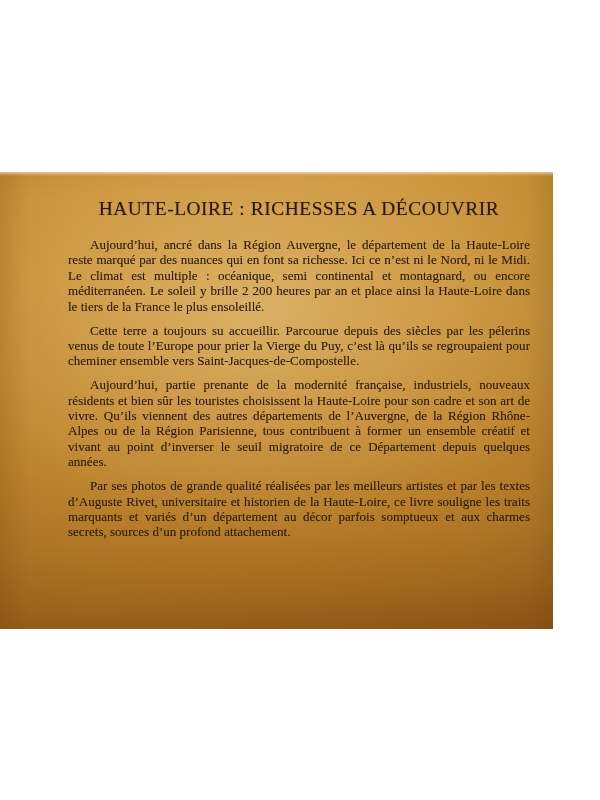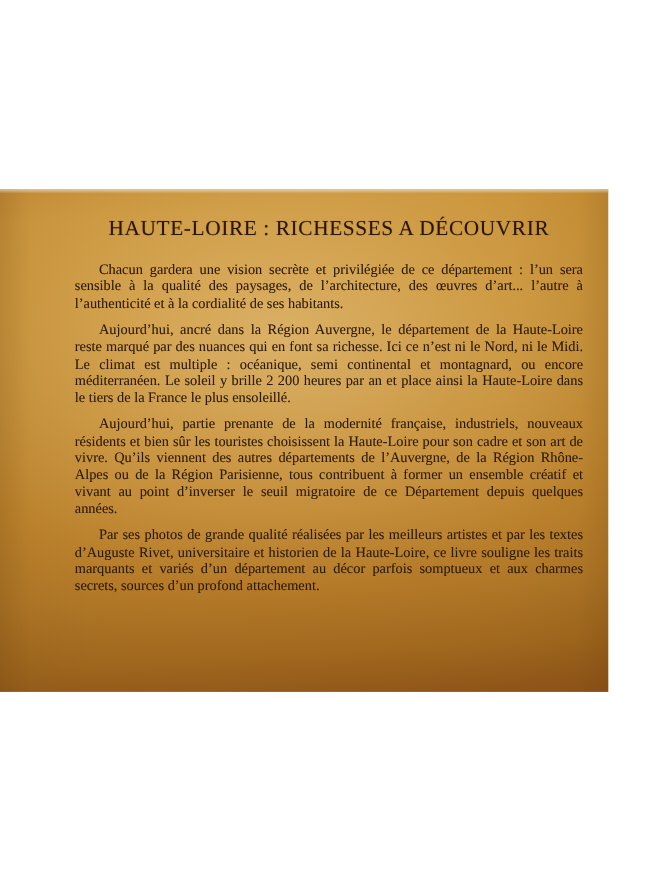--- a/index.html
+++ b/index.html
@@ -106,24 +106,24 @@
 </style>
 </head>
 <body>
 
 <div id="scan">
   <div id="page">
     <div id="text-block">
 
       <h1 id="doc-title">HAUTE-LOIRE : RICHESSES A DÉCOUVRIR</h1>
 
-      <p class="para">Chacun gardera une vision secrète et privilégiée de ce département : l’un sera sensible à la qualité des paysages, de l’architecture, des œuvres d’art... l’autre à l’authenticité et à la cordialité de ses habitants.</p>
 
       <p class="para">Aujourd’hui, ancré dans la Région Auvergne, le département de la Haute-Loire reste marqué par des nuances qui en font sa richesse. Ici ce n’est ni le Nord, ni le Midi. Le climat est multiple : océanique, semi continental et montagnard, ou encore méditerranéen. Le soleil y brille 2 200 heures par an et place ainsi la Haute-Loire dans le tiers de la France le plus ensoleillé.</p>
 
+      <p class="para">Cette terre a toujours su accueillir. Parcourue depuis des siècles par les pélerins venus de toute l’Europe pour prier la Vierge du Puy, c’est là qu’ils se regroupaient pour cheminer ensemble vers Saint-Jacques-de-Compostelle.</p>
 
       <p class="para">Aujourd’hui, partie prenante de la modernité française, industriels, nouveaux résidents et bien sûr les touristes choisissent la Haute-Loire pour son cadre et son art de vivre. Qu’ils viennent des autres départements de l’Auvergne, de la Région Rhône-Alpes ou de la Région Parisienne, tous contribuent à former un ensemble créatif et vivant au point d’inverser le seuil migratoire de ce Département depuis quelques années.</p>
 
       <p class="para gap-before">Par ses photos de grande qualité réalisées par les meilleurs artistes et par les textes d’Auguste Rivet, universitaire et historien de la Haute-Loire, ce livre souligne les traits marquants et variés d’un département au décor parfois somptueux et aux charmes secrets, sources d’un profond attachement.</p>
 
     </div>
   </div>
 </div>
 
 </body></html>

